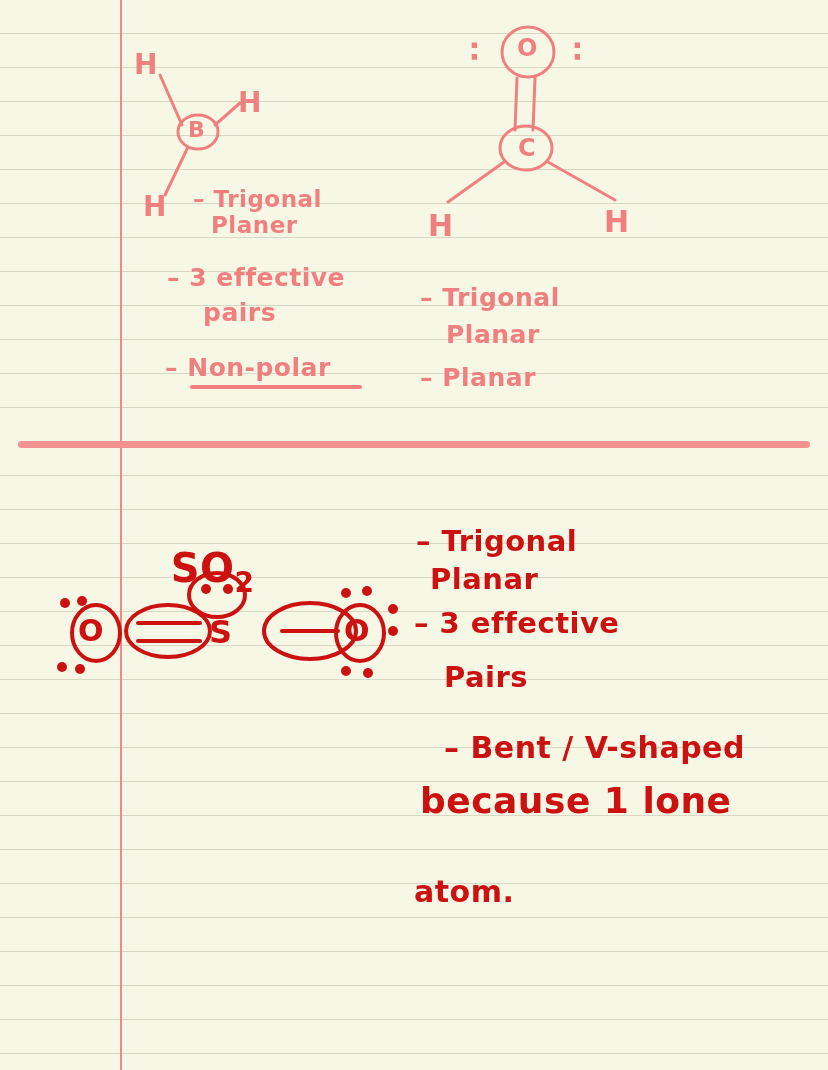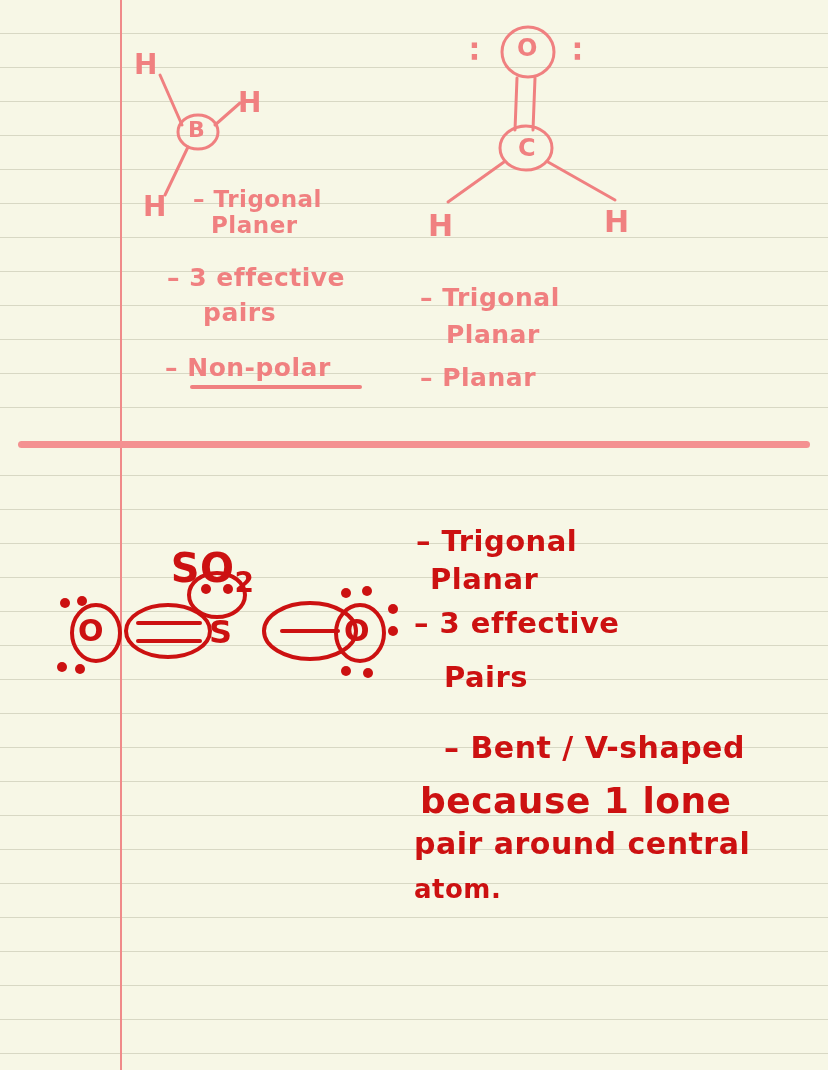--- a/index.html
+++ b/index.html
@@ -186,16 +186,15 @@
     <circle cx="308" cy="118" r="5" fill="#cc1111"></circle>
   </svg>
 
   <div class="ink ink-dark hand note-line" style="left:416px; top:524px; font-size:29px;">– Trigonal</div>
   <div class="ink ink-dark hand note-line" style="left:430px; top:562px; font-size:29px;">Planar</div>
   <div class="ink ink-dark hand note-line" style="left:414px; top:606px; font-size:29px;">– 3 effective</div>
   <div class="ink ink-dark hand note-line" style="left:444px; top:660px; font-size:29px;">Pairs</div>
 
   <div class="ink ink-dark hand note-line" style="left:396px; top:730px; font-size:30px;margin-left:48px;">– Bent / V-shaped</div>
   <div class="ink ink-dark hand note-line" style="left:420px; top:780px; font-size:36px;">because 1 lone</div>
-  <div class="ink ink-dark hand note-line" style="left:414px; top:826px; font-size:30px;">pair around central</div>
-  <div class="ink ink-dark hand note-line" style="left:414px; top:874px; font-size:26px;text-align:right;">atom.</div>
+  <div class="ink ink-dark hand note-line" style="left:414px; top:874px; font-size:30px;text-align:right;">atom.</div>
 
 </div>
 
 </body></html>

